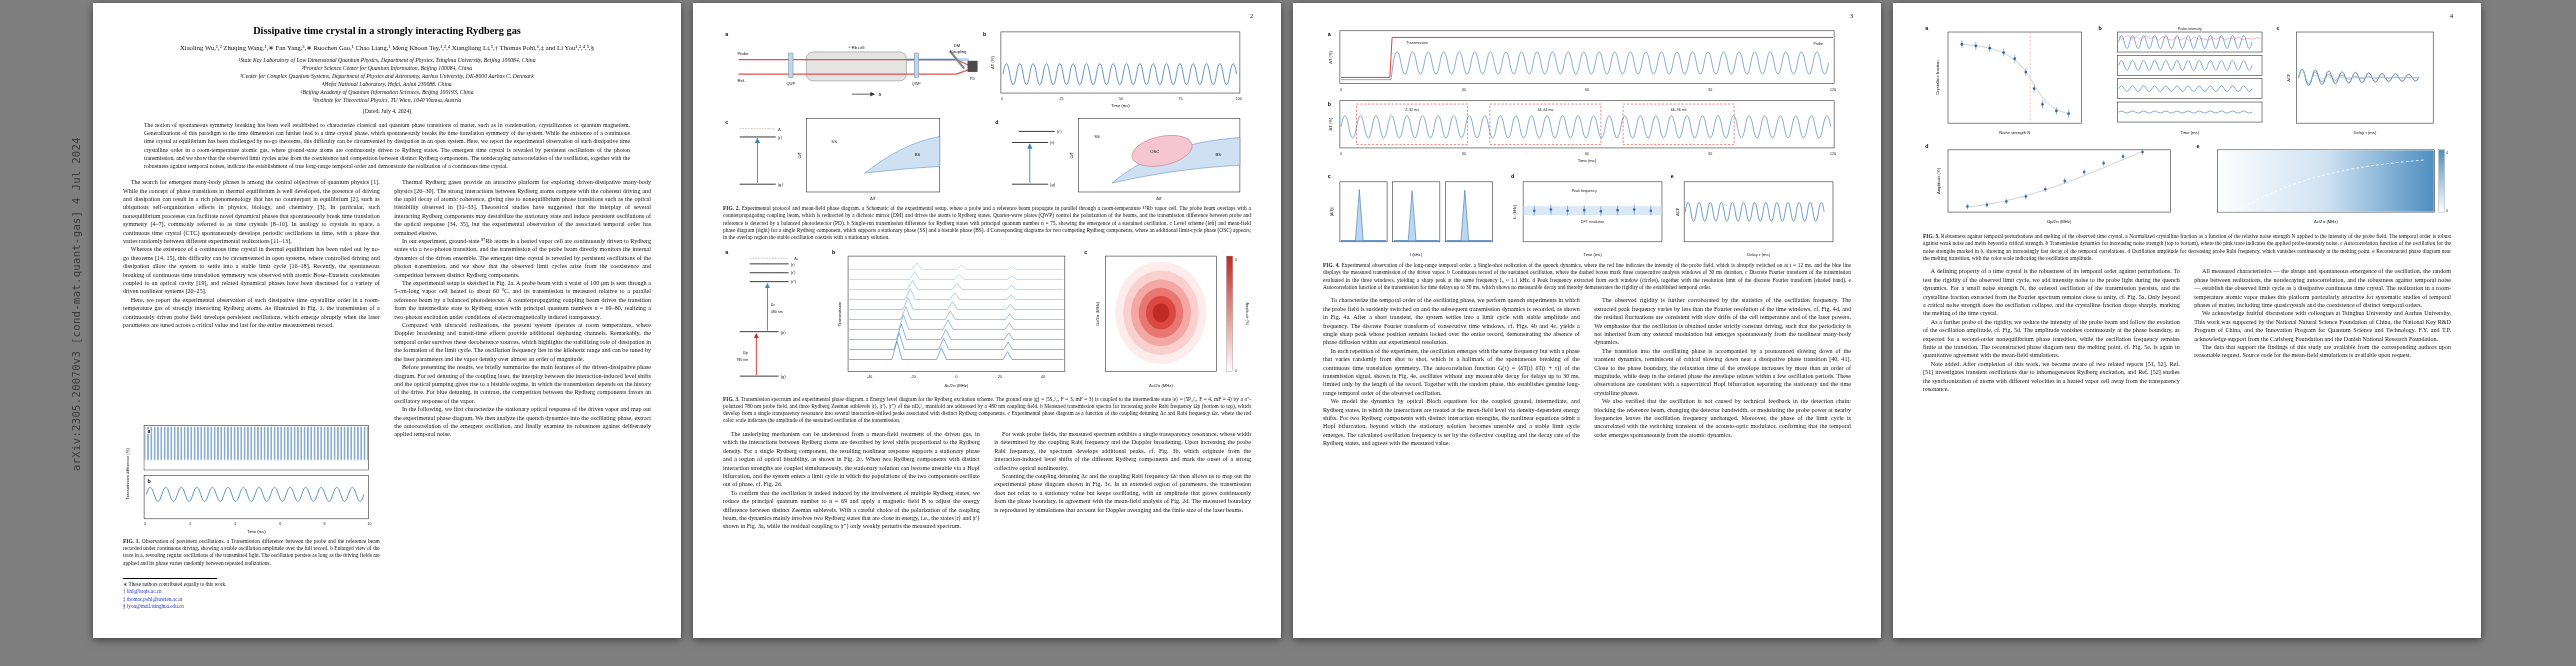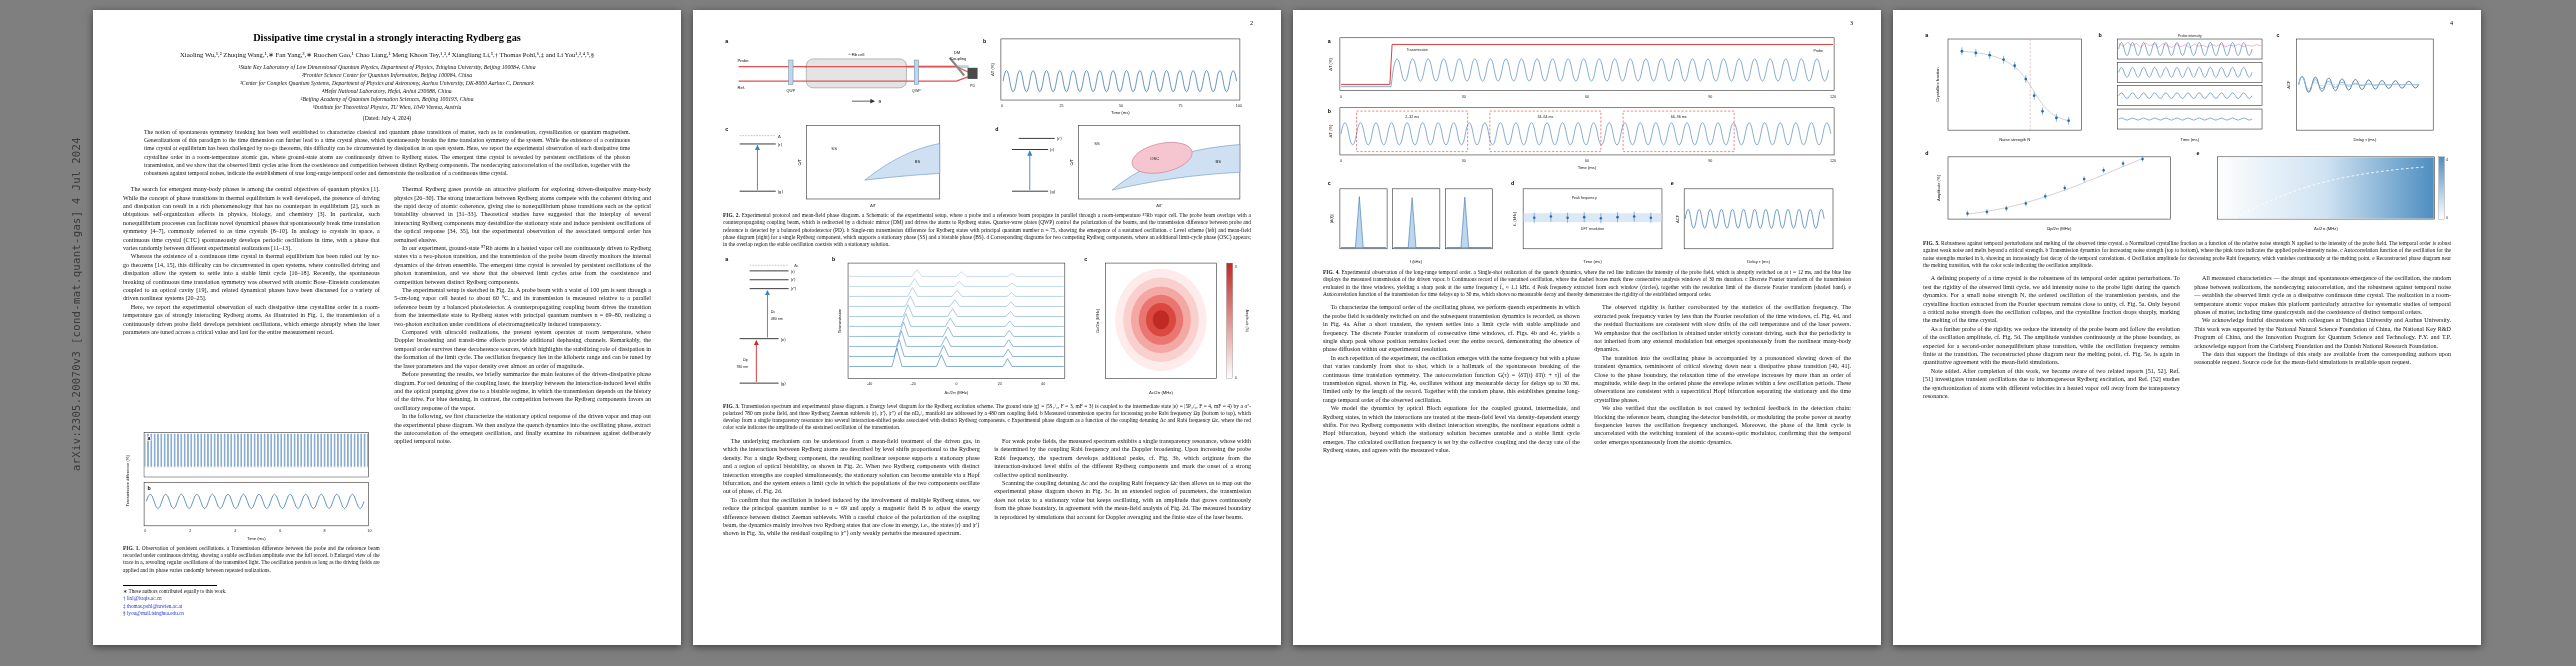--- a/index.html
+++ b/index.html
@@ -1,17 +1,17 @@
 <!DOCTYPE html>
 <html style="font-size:9px"><head>
 <meta charset="utf-8">
 <style>
   html,body { margin:0; padding:0; }
   body { width:2576px; height:667px; overflow:hidden; background:#7f7f7f; position:relative; }
-  .pages { display:flex; gap:12px; padding:10px 0 0 93px; }
+  .pages { display:flex; gap:12px; padding:3px 0 0 93px; }
   .page { flex:0 0 auto; width:588px; height:635px; background:#ffffff; box-shadow:0 2.2px 7.8px rgba(0,0,0,0.5);
           box-sizing:border-box; padding:20px 30px 0 30px; position:relative;
           font-family:"Liberation Serif", serif; color:#111; }
   .pagenum { position:absolute; top:10px; right:28px; font-size:6.1px; color:#000; }
   .title { text-align:center; font-size:10.3px; font-weight:bold; margin:2.2px 16.7px 6.7px 16.7px; color:#000; }
   .authors { text-align:center; font-size:6.7px; line-height:1.5; margin:0 22px 3.9px 22px; }
   .affil { text-align:center; font-style:italic; font-size:5.7px; line-height:1.4; }
   .dated { text-align:center; font-size:5.7px; margin-top:3.3px; }
   .abstract { margin:7.2px 21px 8.3px 21px; font-size:5.8px; line-height:1.4; text-align:justify; }
   .cols { display:flex; gap:14.5px; overflow:hidden; }

